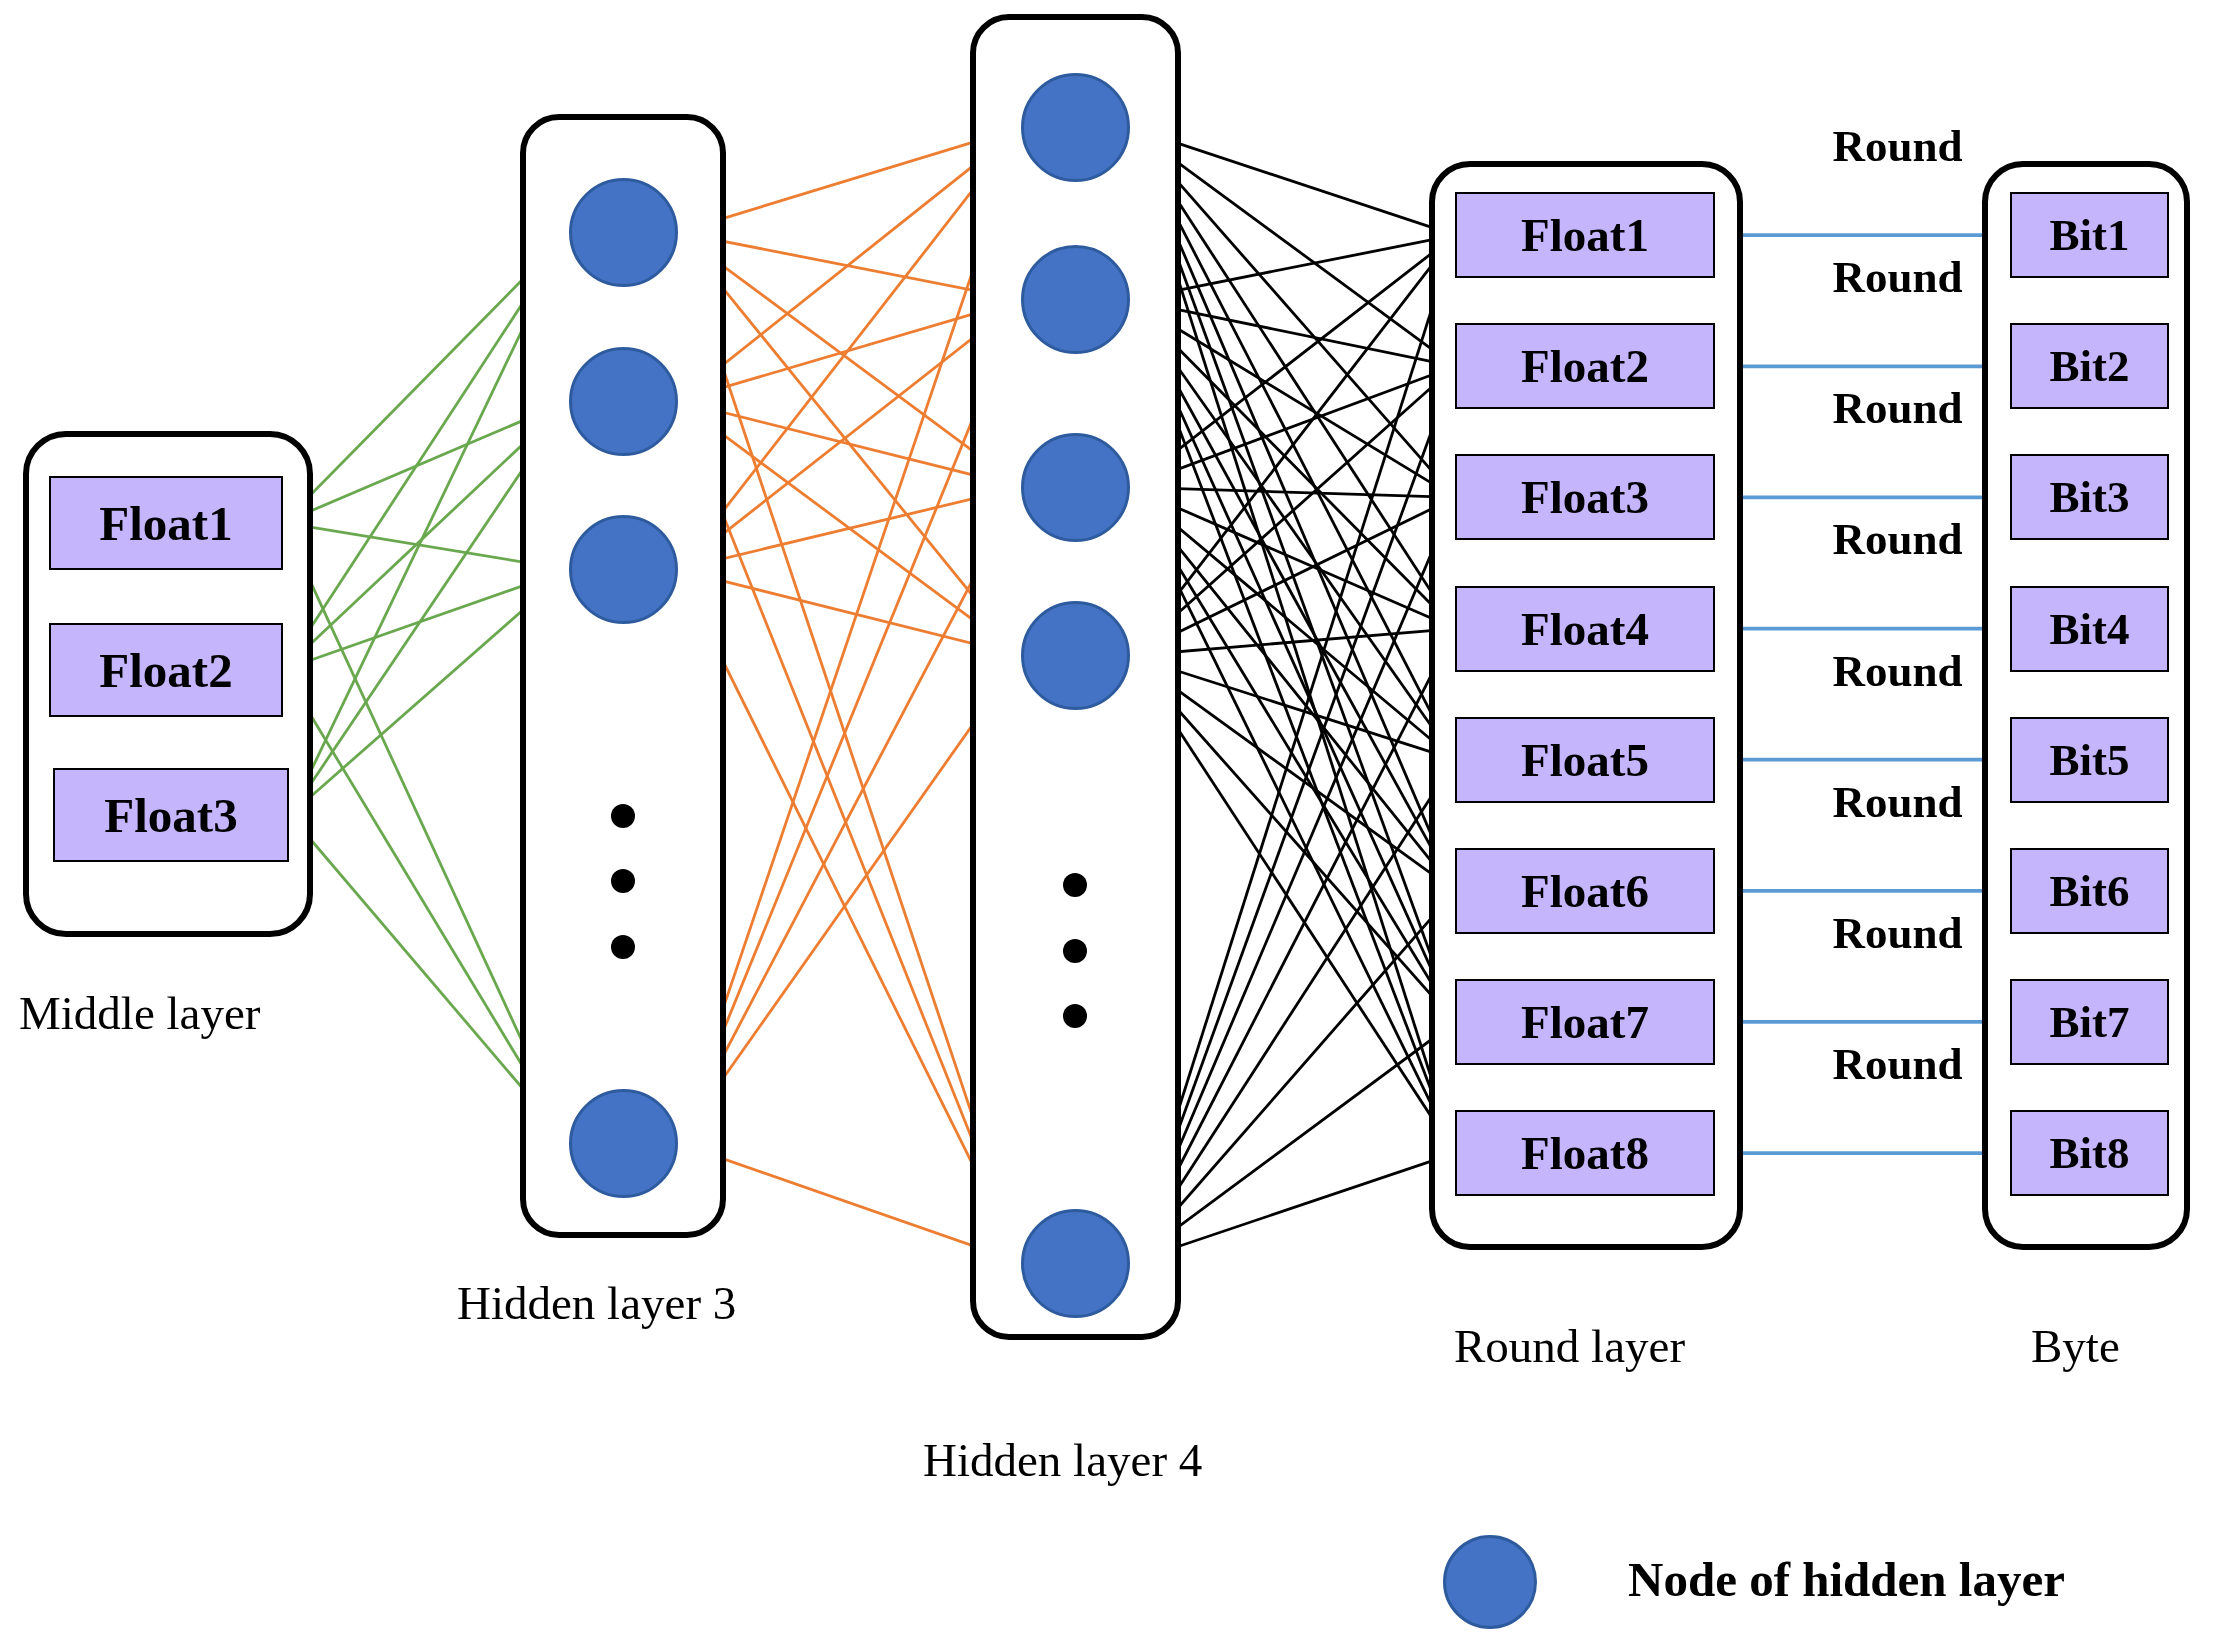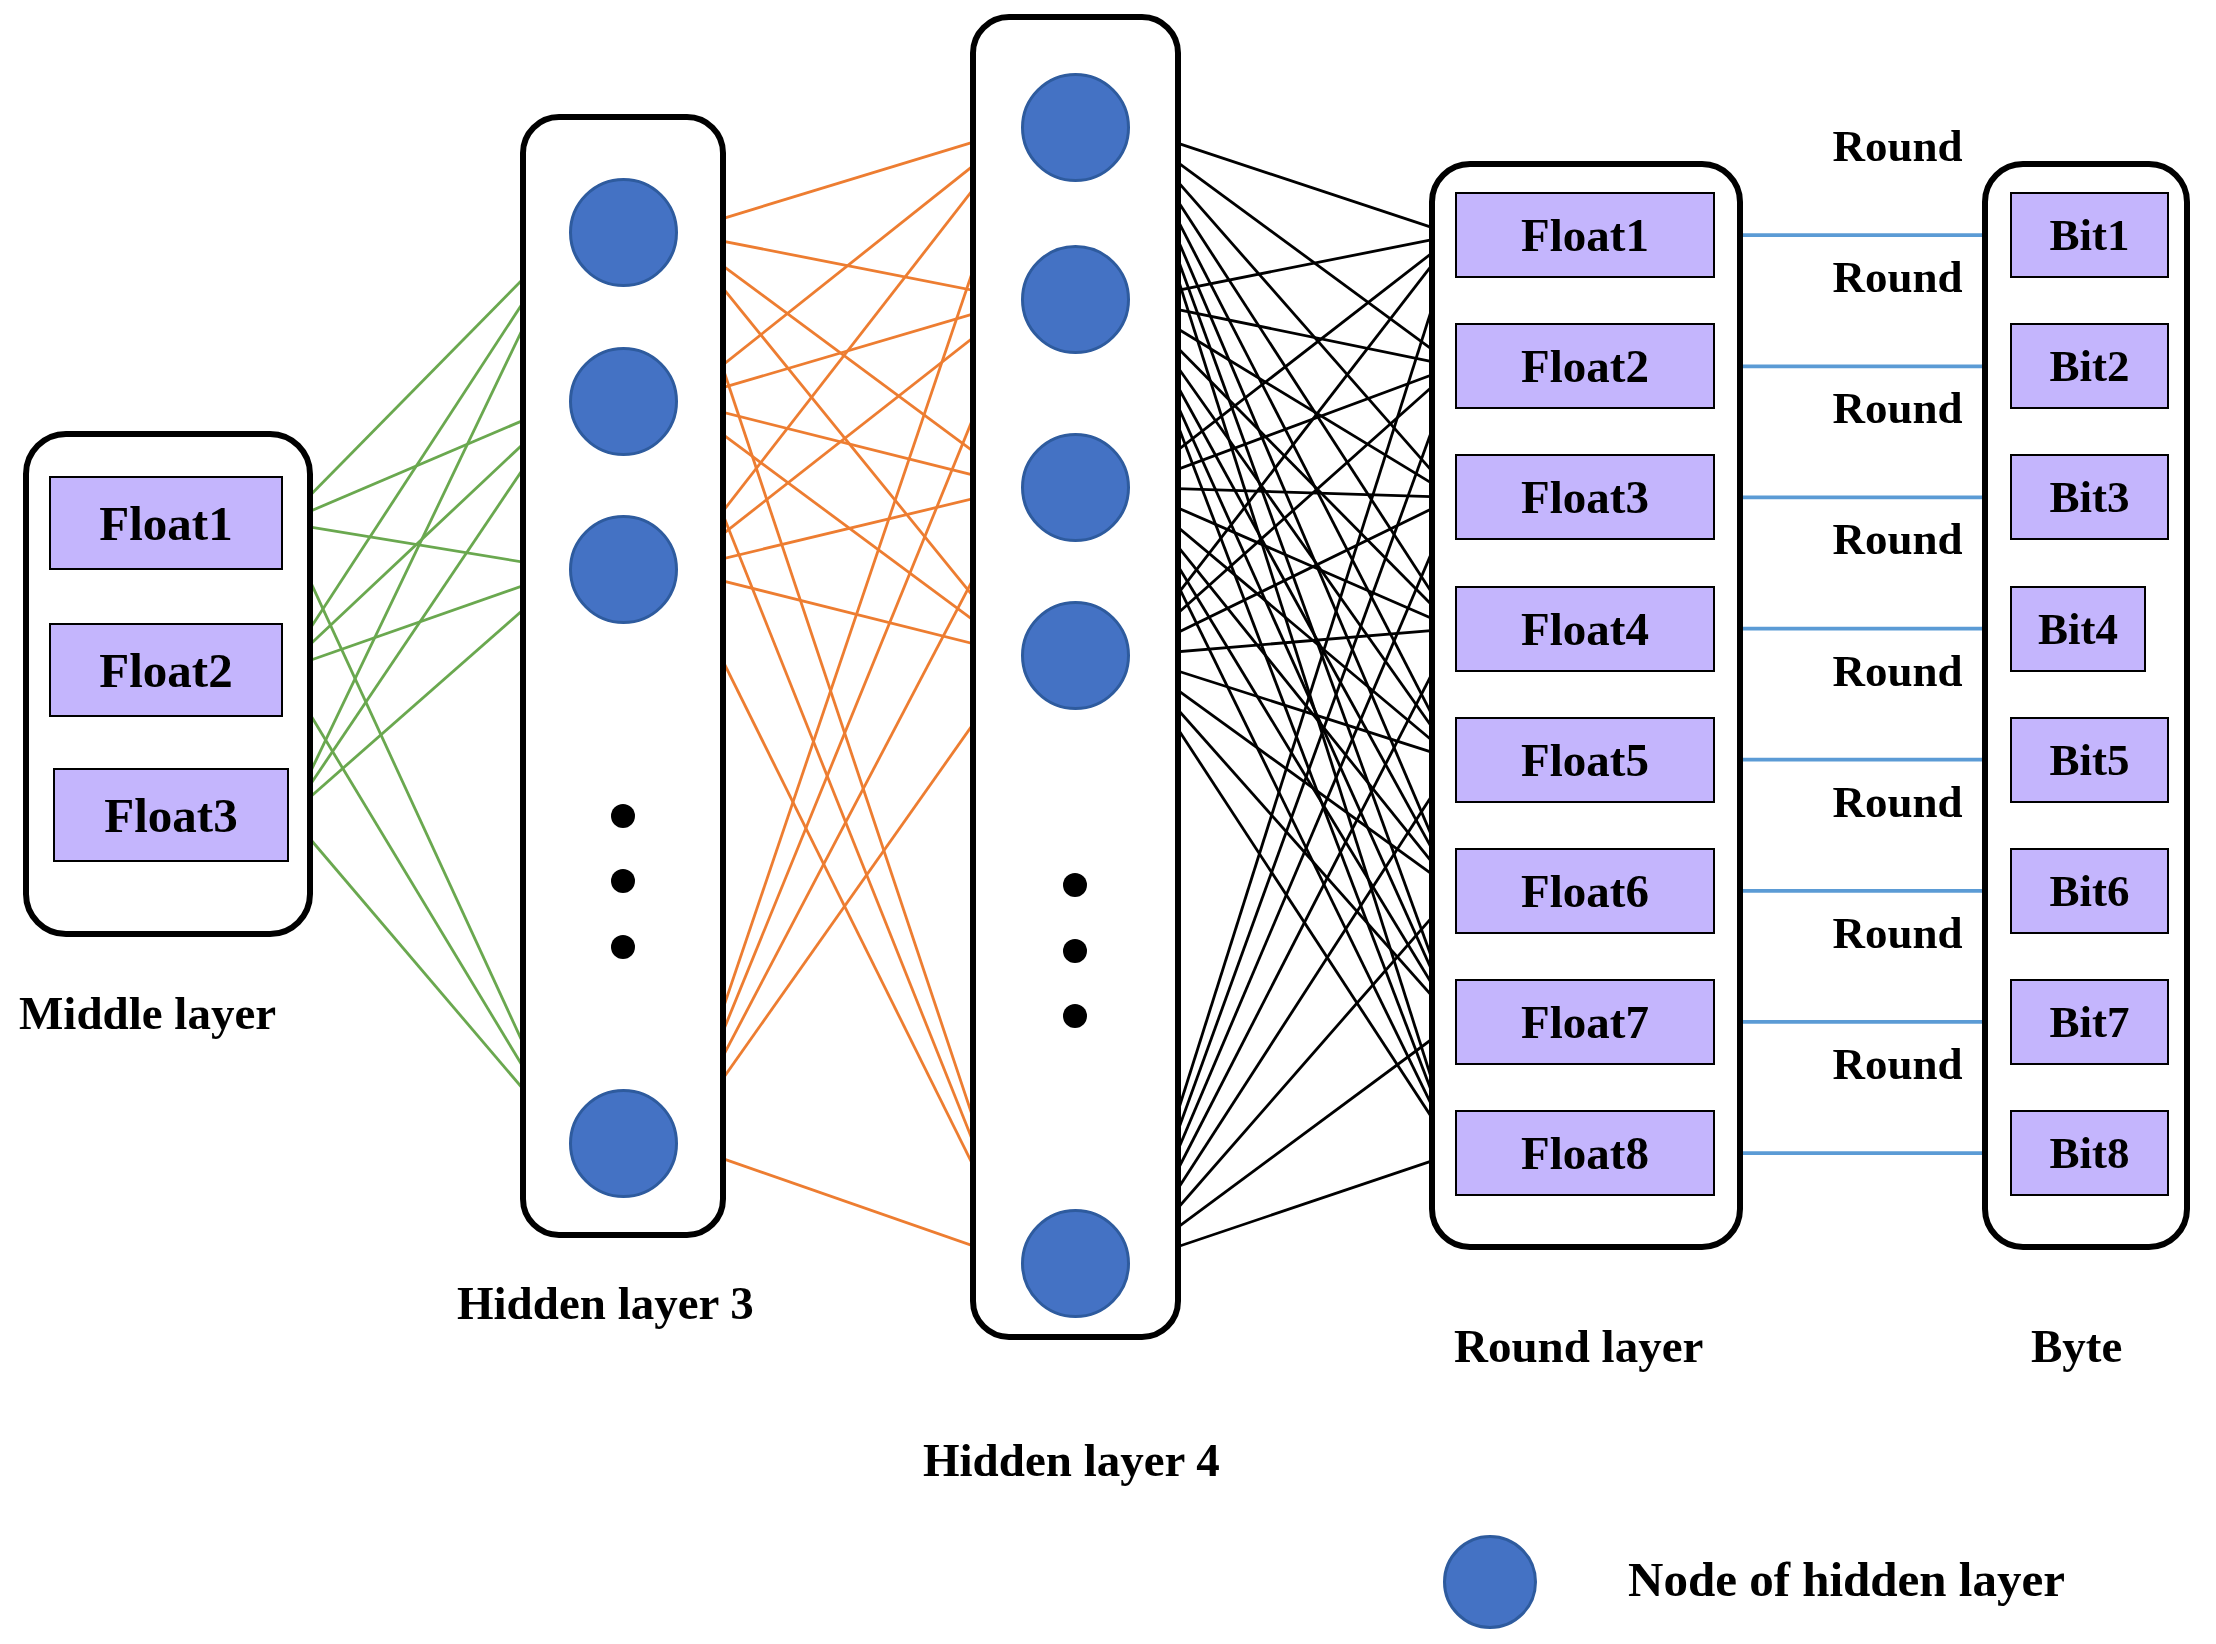--- a/index.html
+++ b/index.html
@@ -4,21 +4,21 @@
 <style>
   html,body{margin:0;padding:0;background:#ffffff;}
   body{width:2217px;height:1644px;overflow:hidden;font-family:"Liberation Serif",serif;}
   #stage{position:relative;width:2217px;height:1644px;background:#fff;}
   svg.wires{position:absolute;left:0;top:0;width:2217px;height:1644px;pointer-events:none;}
 
   .container-box{position:absolute;border:6.6px solid #000;border-radius:43px;background:#fff;box-sizing:border-box;}
   .inner-box{position:absolute;border:2.8px solid #000;background:#c4b5fd;box-sizing:border-box;
              display:flex;align-items:center;justify-content:center;
              font-weight:bold;color:#000;font-family:"Liberation Serif",serif;}
-  .caption{position:absolute;font-weight:bold;color:#000;white-space:nowrap;
+  .caption{position:absolute;font-weight:normal;color:#000;white-space:nowrap;
            font-family:"Liberation Serif",serif;font-size:47px;}
   .round-label{position:absolute;font-weight:bold;color:#000;white-space:nowrap;
            font-family:"Liberation Serif",serif;font-size:45px;text-align:center;}
   .node{position:absolute;border-radius:50%;background:#4472C4;border:3.7px solid #2E5B9E;box-sizing:border-box;}
   .dot{position:absolute;width:24px;height:24px;border-radius:50%;background:#000;}
   .legend-text{position:absolute;font-weight:bold;font-size:49px;color:#000;white-space:nowrap;
            font-family:"Liberation Serif",serif;}
 </style>
 </head>
 <body>
@@ -171,21 +171,21 @@
   <div class="round-label" style="left:1771px;top:645px;width:253px;">Round</div>
   <div class="round-label" style="left:1771px;top:776px;width:253px;">Round</div>
   <div class="round-label" style="left:1771px;top:907px;width:253px;">Round</div>
   <div class="round-label" style="left:1771px;top:1038px;width:253px;">Round</div>
 
   <div class="container-box" style="left:1982px;top:161px;width:208px;height:1089px;border-radius:41px;"></div>
 
   <div class="inner-box" style="left:2010px;top:192px;width:159px;height:86px;font-size:45px;">Bit1</div>
   <div class="inner-box" style="left:2010px;top:323px;width:159px;height:86px;font-size:45px;">Bit2</div>
   <div class="inner-box" style="left:2010px;top:454px;width:159px;height:86px;font-size:45px;">Bit3</div>
-  <div class="inner-box" style="left:2010px;top:586px;width:136px;height:86px;font-size:45px;">Bit4</div>
+  <div class="inner-box" style="left:2010px;top:586px;width:159px;height:86px;font-size:45px;">Bit4</div>
   <div class="inner-box" style="left:2010px;top:717px;width:159px;height:86px;font-size:45px;">Bit5</div>
   <div class="inner-box" style="left:2010px;top:848px;width:159px;height:86px;font-size:45px;">Bit6</div>
   <div class="inner-box" style="left:2010px;top:979px;width:159px;height:86px;font-size:45px;">Bit7</div>
   <div class="inner-box" style="left:2010px;top:1110px;width:159px;height:86px;font-size:45px;">Bit8</div>
 
   <div class="caption" style="left:2031px;top:1319px;">Byte</div>
 
   <div class="node" style="left:1443px;top:1535px;width:94px;height:94px;"></div>
   <div class="legend-text" style="left:1628px;top:1551px;">Node of hidden layer</div>
 

